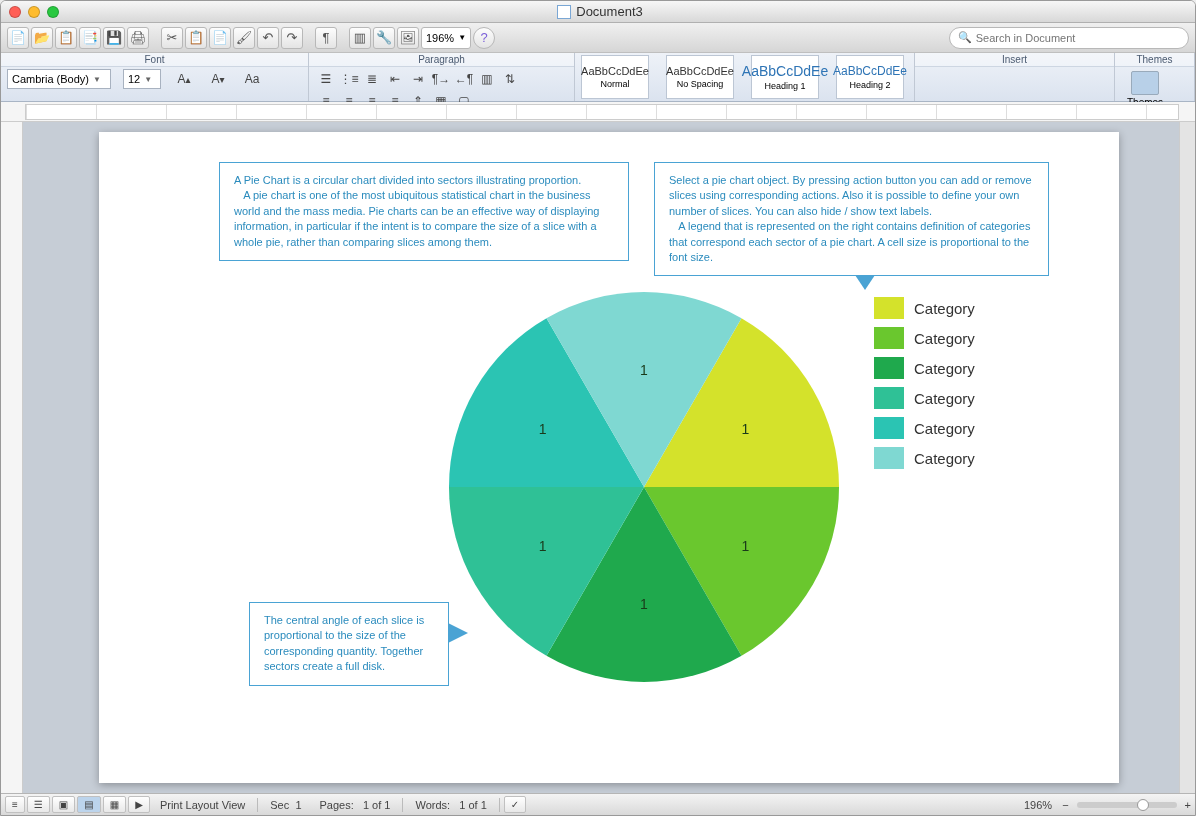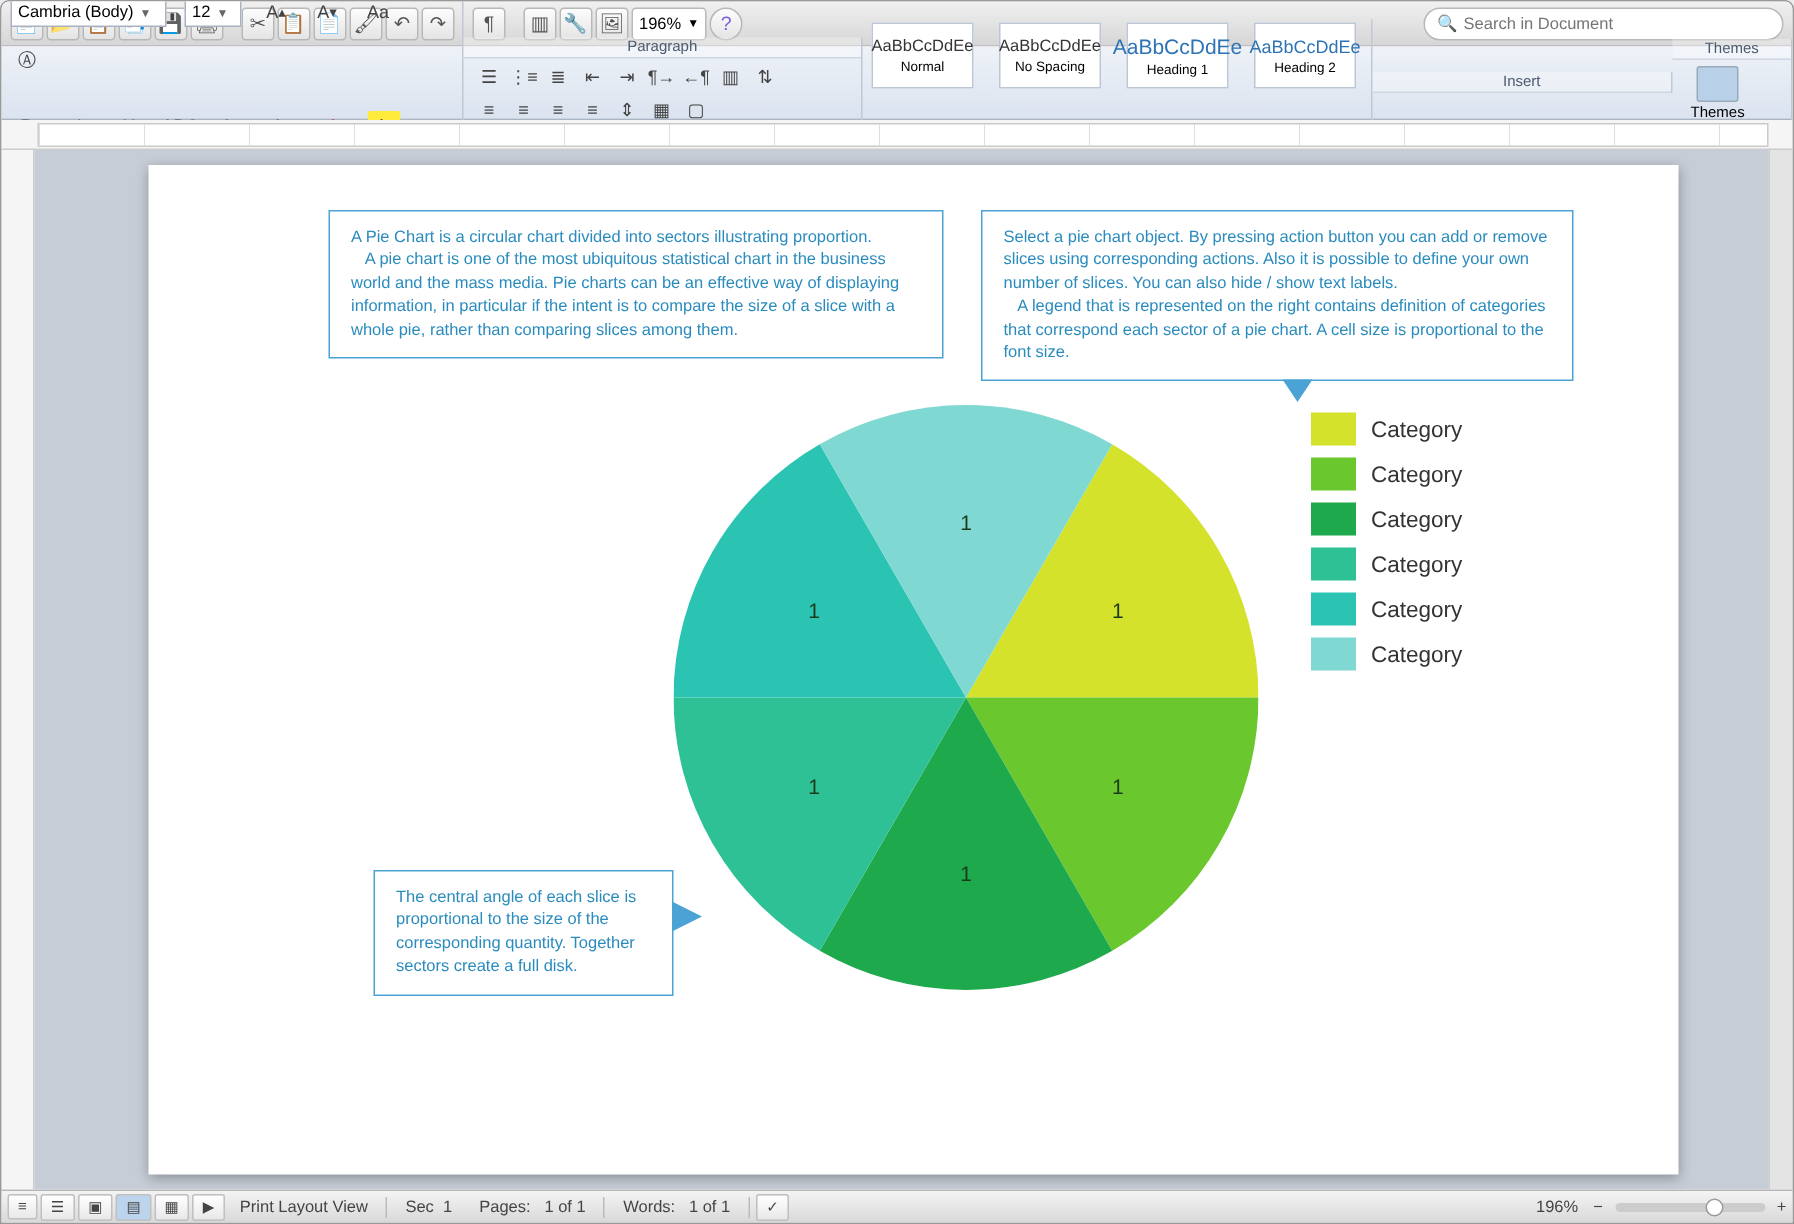--- a/index.html
+++ b/index.html
@@ -16,21 +16,21 @@
 .tsep { width: 8px; }
 .zoom-box { display: flex; align-items: center; border: 1px solid #b8b8b8; border-radius: 3px; background: #fff; height: 22px; padding: 0 4px; font-size: 11px; }
 .zoom-box .dd { margin-left: 4px; font-size: 8px; }
 .search { margin-left: auto; display: flex; align-items: center; background: #fff; border: 1px solid #b8b8b8; border-radius: 12px; height: 22px; padding: 0 8px; width: 240px; }
 .search input { border: none; outline: none; font-size: 11px; flex: 1; }
 .tabbar { height: 26px; background: linear-gradient(#e8e8e8,#d0d0d0); display: flex; align-items: flex-end; padding-left: 6px; border-bottom: 1px solid #a9a9a9; }
 .tab { padding: 4px 14px; font-size: 12px; color: #333; border: 1px solid #b5b5b5; border-bottom: none; background: linear-gradient(#f2f2f2,#dcdcdc); border-radius: 4px 4px 0 0; margin-right: 2px; cursor: pointer; }
 .tab.active { background: linear-gradient(#fff,#e9eef5); font-weight: bold; }
 .tab.home::before { content: "⌂"; margin-right: 4px; }
 .tabright { margin-left: auto; display: flex; gap: 6px; padding-right: 8px; align-items: center; color: #666; }
-.ribbon { background: linear-gradient(#eef2f8,#dbe3ef); border-bottom: 1px solid #a9b5c5; display: flex; height: 49px; align-items: center; }
+.ribbon { background: linear-gradient(#eef2f8,#dbe3ef); border-bottom: 1px solid #a9b5c5; display: flex; height: 49px; }
 .rgroup { border-right: 1px solid #c0c8d4; display: flex; flex-direction: column; }
 .rlabel { text-align: center; font-size: 10px; color: #4a5a70; padding: 1px 0; background: rgba(255,255,255,.3); border-bottom: 1px solid #cdd6e2; }
 .rbody { flex: 1; display: flex; align-items: center; padding: 2px 6px; gap: 17px; flex-wrap: wrap; }
 .combo { background: #fff; border: 1px solid #a8b2c0; height: 20px; display: flex; align-items: center; padding: 0 4px; font-size: 11px; }
 .combo .dd { margin-left: 4px; font-size: 8px; color: #666; }
 .ibtn { width: 22px; height: 20px; border: 1px solid transparent; border-radius: 2px; display: flex; align-items: center; justify-content: center; font-size: 12px; cursor: pointer; color: #444; }
 .fontrow { display: flex; gap: 12px; flex-wrap: wrap; width: 300px; }
 .style-tile { width: 68px; height: 44px; background: #fff; border: 1px solid #bcc6d4; display: flex; flex-direction: column; align-items: center; justify-content: center; font-size: 9px; cursor: pointer; }
 .style-tile .prev { font-size: 11px; color: #333; margin-bottom: 2px; }
 .style-tile.h1 .prev { color: #2e74b5; font-size: 14px; }
@@ -62,20 +62,32 @@
 .zoom-slider { width: 100px; height: 6px; background: #ccc; border-radius: 3px; position: relative; margin: 0 6px; }
 .zoom-slider .thumb { position: absolute; left: 60%; top: -3px; width: 12px; height: 12px; background: #fff; border: 1px solid #999; border-radius: 50%; }
 .para-icons { display: flex; flex-wrap: wrap; width: 220px; gap: 1px; }
 .slice-label { position: absolute; font-size: 14px; color: #1a3a1a; font-weight: normal; transform: translate(-50%,-50%); }
 </style>
 </head>
 <body>
 
 <div class="window">
 
+  <div class="titlebar">
+    <div class="traffic">
+      <div class="dot r"></div>
+      <div class="dot y"></div>
+      <div class="dot g"></div>
+    </div>
+    <div class="title">
+      <span class="docicon"></span>
+      <span>Document3</span>
+    </div>
+    <div style="width:46px"></div>
+  </div>
 
   <div class="toolbar1">
     <div class="tbtn">📄</div>
     <div class="tbtn">📂</div>
     <div class="tbtn">📋</div>
     <div class="tbtn">📑</div>
     <div class="tbtn">💾</div>
     <div class="tbtn">🖨</div>
     <div class="tsep"></div>
     <div class="tbtn">✂</div>

